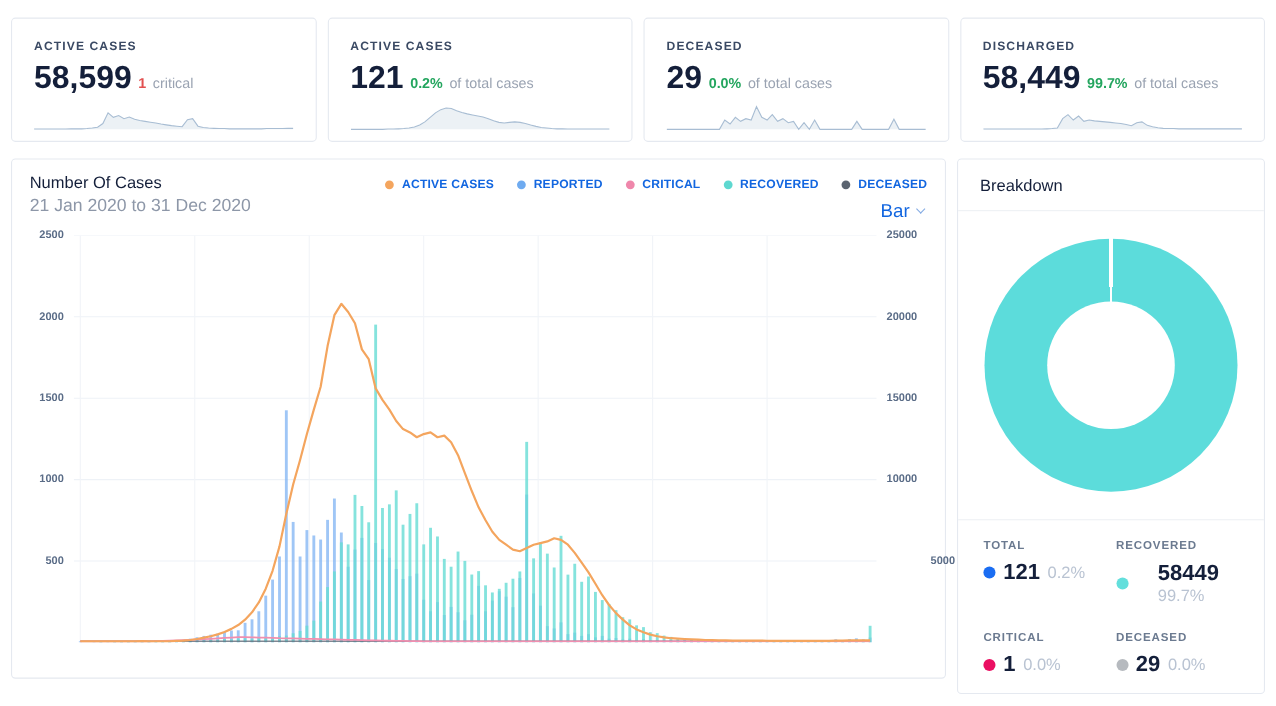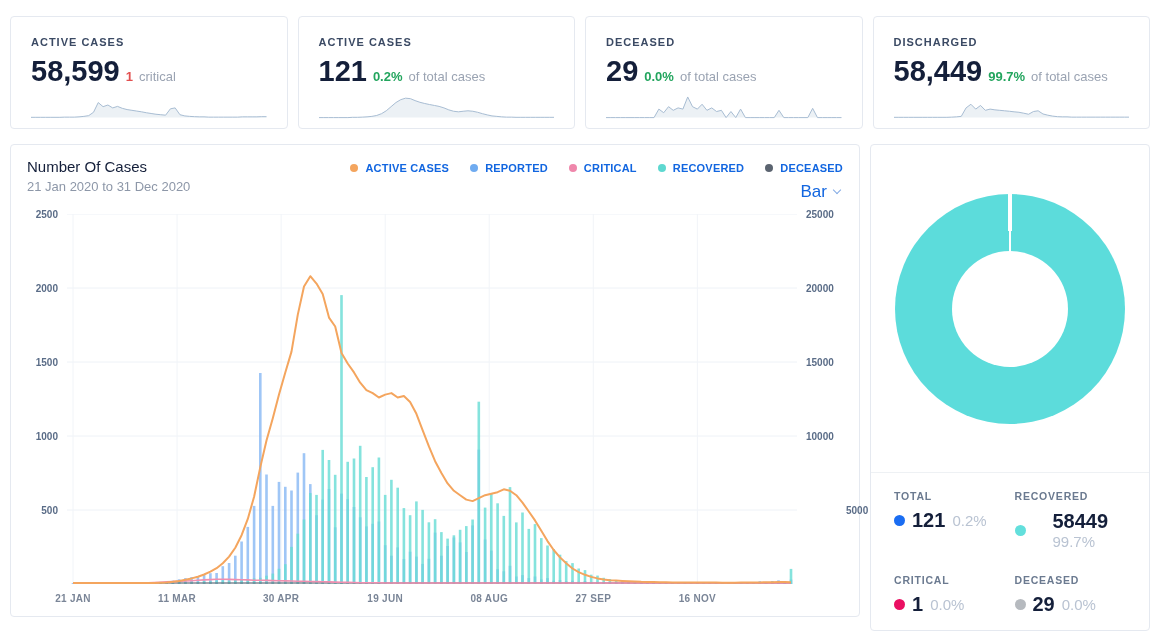--- a/index.html
+++ b/index.html
@@ -20,21 +20,21 @@
   .card-extra-label { font-size: 13px; color: #9aa3b2; }
   svg.spark { display: block; width: 100%; height: 28px; }
 
   
   .main-row { display: grid; grid-template-columns: 850px 1fr; gap: 10px; }
   .panel { border: 1px solid #e5e9f0; border-radius: 4px; background: #fff; }
 
   .chart-panel { height: 473px; display: flex; flex-direction: column; }
   .chart-header { display: flex; justify-content: space-between; padding: 13px 16px 0 16px; }
   .chart-title { font-size: 15px; color: #141f3a; margin-bottom: 4px; }
-  .chart-subtitle { font-size: 13px; color: #8d97a8; }
+  .chart-subtitle { font-size: 16px; color: #8d97a8; }
   .chart-controls { display: flex; flex-direction: column; align-items: flex-end; gap: 8px; padding-top: 4px; }
   .legend { display: flex; gap: 21px; align-items: center; }
   .legend-item { display: flex; align-items: center; gap: 7px; cursor: pointer; }
   .ldot { width: 8px; height: 8px; border-radius: 50%; }
   .llabel { font-size: 11px; font-weight: bold; color: #1266e0; letter-spacing: 0.2px; }
   .type-selector { display: flex; align-items: center; font-size: 17px; color: #1266e0; cursor: pointer; margin-right: 3px; }
   .chev { width: 6px; height: 6px; border-right: 1.5px solid #84abe4; border-bottom: 1.5px solid #84abe4; transform: rotate(45deg); display: inline-block; margin-left: 7px; margin-top: -4px; }
 
   .plot-row { display: flex; margin: 12px 12px 0 12px; height: 370px; }
   .yaxis { position: relative; font-size: 10px; font-weight: 600; color: #5a6c87; }
@@ -409,32 +409,24 @@
             </svg>
         </div>
         <div class="yaxis right" id="yr">
             <span style="top: 0%;">25000</span>
             <span style="top: 20%;">20000</span>
             <span style="top: 40%;">15000</span>
             <span style="top: 60%;">10000</span>
             <span style="top: 80%; padding-left: 40px;">5000</span>
           </div>
       </div>
-      <div class="xaxis" id="xl">
-          <span style="left: 0.821918%;">21 JAN</span>
-          <span style="left: 15.0764%;">11 MAR</span>
-          <span style="left: 29.331%;">30 APR</span>
-          <span style="left: 43.5855%;">19 JUN</span>
-          <span style="left: 57.84%;">08 AUG</span>
-          <span style="left: 72.0945%;">27 SEP</span>
-          <span style="left: 86.349%;">16 NOV</span>
-        </div>
     </section>
 
     <aside class="panel breakdown-panel">
+      <div class="bd-header">Breakdown</div>
       <div class="donut-area">
         <div class="donut" id="donut" style="background: conic-gradient(from -1.1deg, rgb(255, 255, 255) 0deg, rgb(255, 255, 255) 2.2deg, rgb(92, 220, 219) 2.2deg, rgb(92, 220, 219) 360deg);">
           <div class="hole"></div>
         </div>
       </div>
       <div class="bd-stats">
         <div class="stat">
           <div class="stat-label">TOTAL</div>
           <div class="stat-row">
             <span class="dot" style="background: rgb(26, 109, 242);"></span>

